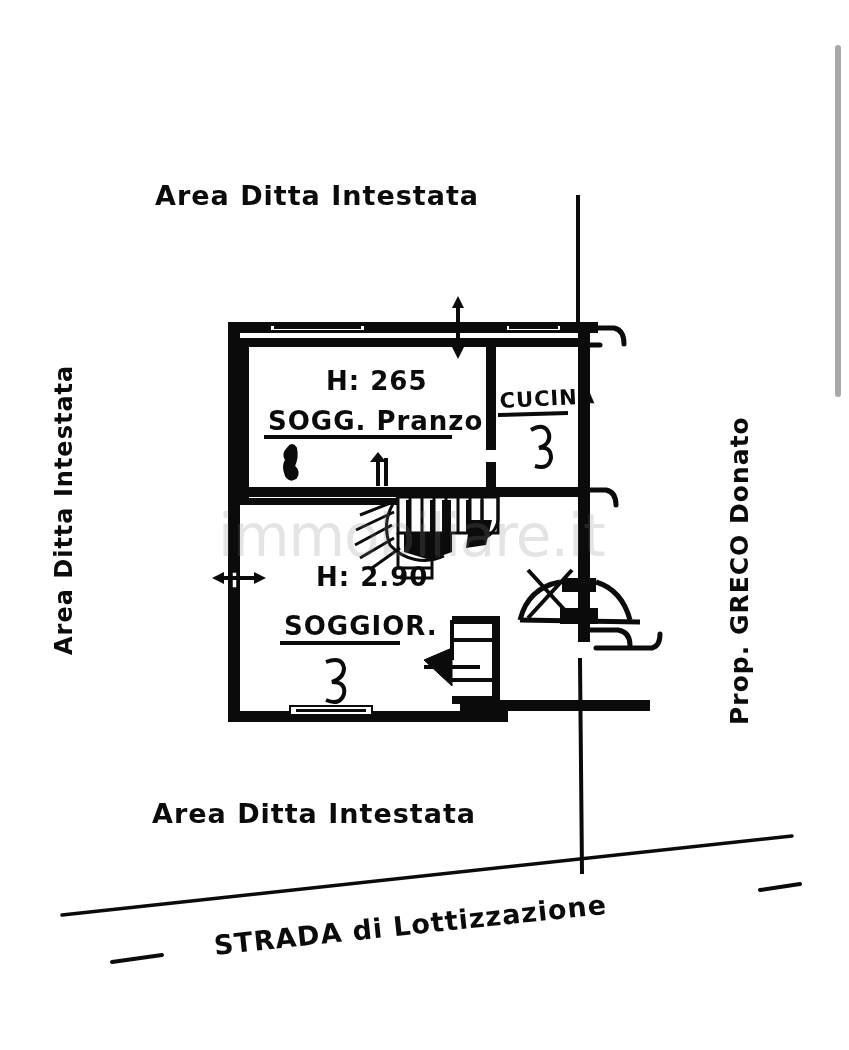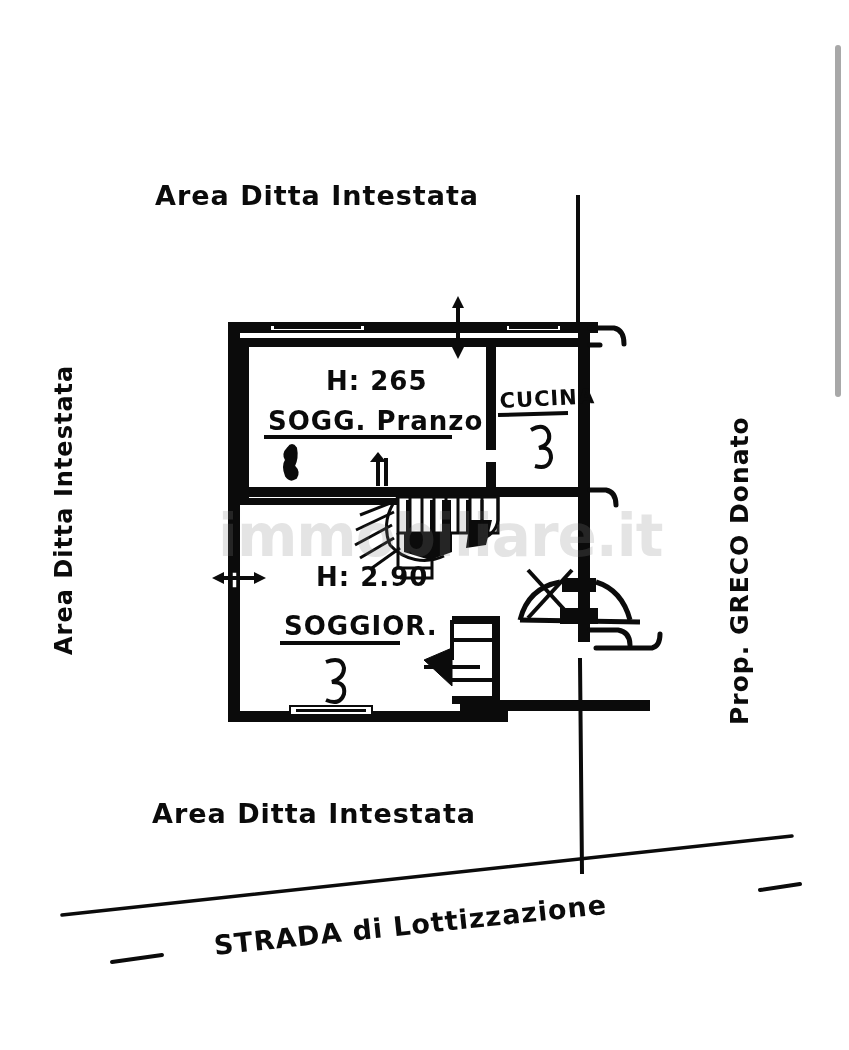--- a/index.html
+++ b/index.html
@@ -49,21 +49,21 @@
     height: 1050px;
     pointer-events: none;
   }
   .watermark {
     position: absolute;
     left: 218px;
     top: 502px;
     width: 420px;
     font-family: "DejaVu Sans", sans-serif;
     font-size: 58px;
-    font-weight: 700;
+    font-weight: 400;
     color: rgba(130,130,130,0.22);
     letter-spacing: -1px;
     white-space: nowrap;
     user-select: none;
   }
 </style>
 </head>
 <body>
 
 <div id="page">

